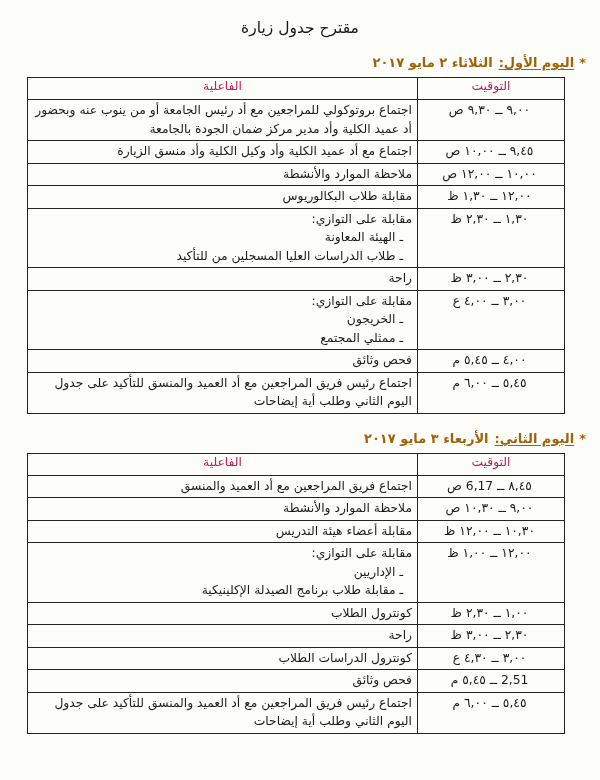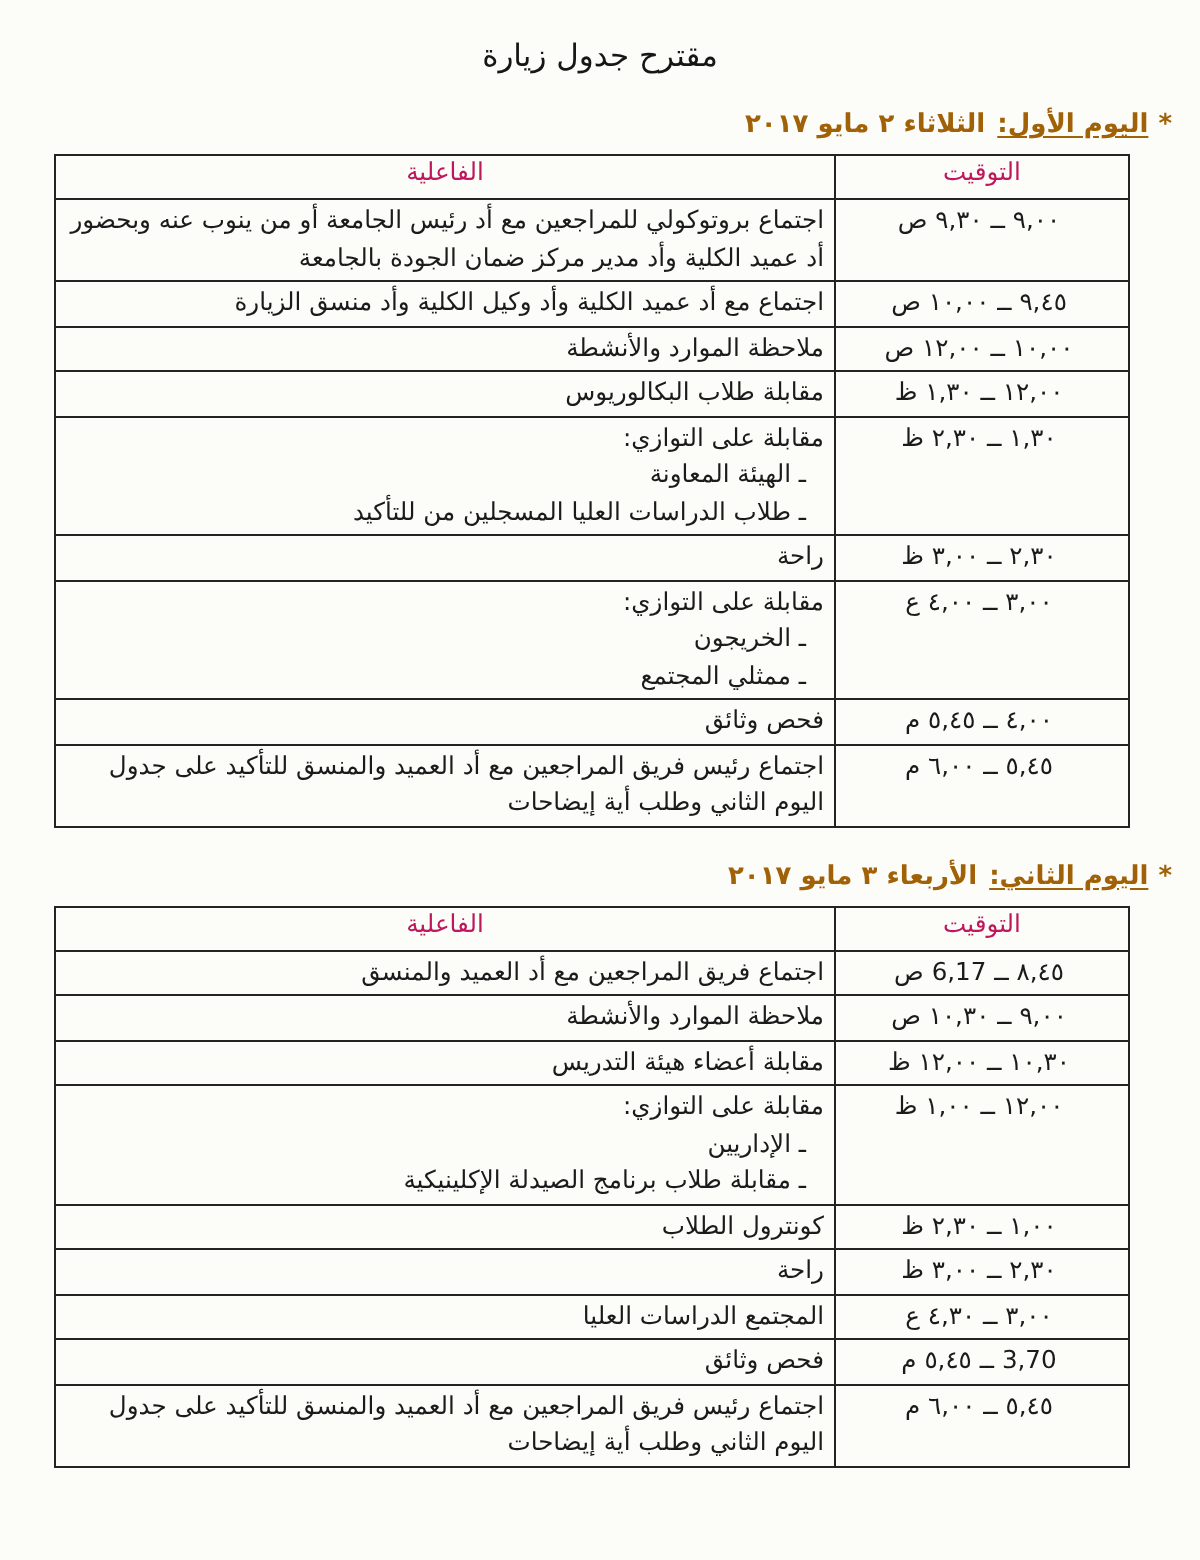--- a/index.html
+++ b/index.html
@@ -210,25 +210,25 @@
           </tr>
           <tr>
             <td class="time-cell">٢,٣٠ ــ ٣,٠٠ ظ</td>
             <td class="activity-cell">
               <div class="line">راحة</div>
             </td>
           </tr>
           <tr>
             <td class="time-cell">٣,٠٠ ــ ٤,٣٠ ع</td>
             <td class="activity-cell">
-              <div class="line">المجتمع الدراسات العليا</div>
-            </td>
-          </tr>
-          <tr>
-            <td class="time-cell">3,70 ــ ٥,٤٥ م</td>
+              <div class="line">كونترول الدراسات الطلاب</div>
+            </td>
+          </tr>
+          <tr>
+            <td class="time-cell">2,51 ــ ٥,٤٥ م</td>
             <td class="activity-cell">
               <div class="line">فحص وثائق</div>
             </td>
           </tr>
           <tr>
             <td class="time-cell">٥,٤٥ ــ ٦,٠٠ م</td>
             <td class="activity-cell">
               <div class="line">اجتماع رئيس فريق المراجعين مع أد العميد والمنسق للتأكيد على جدول اليوم الثاني وطلب أية إيضاحات</div>
             </td>
           </tr>

